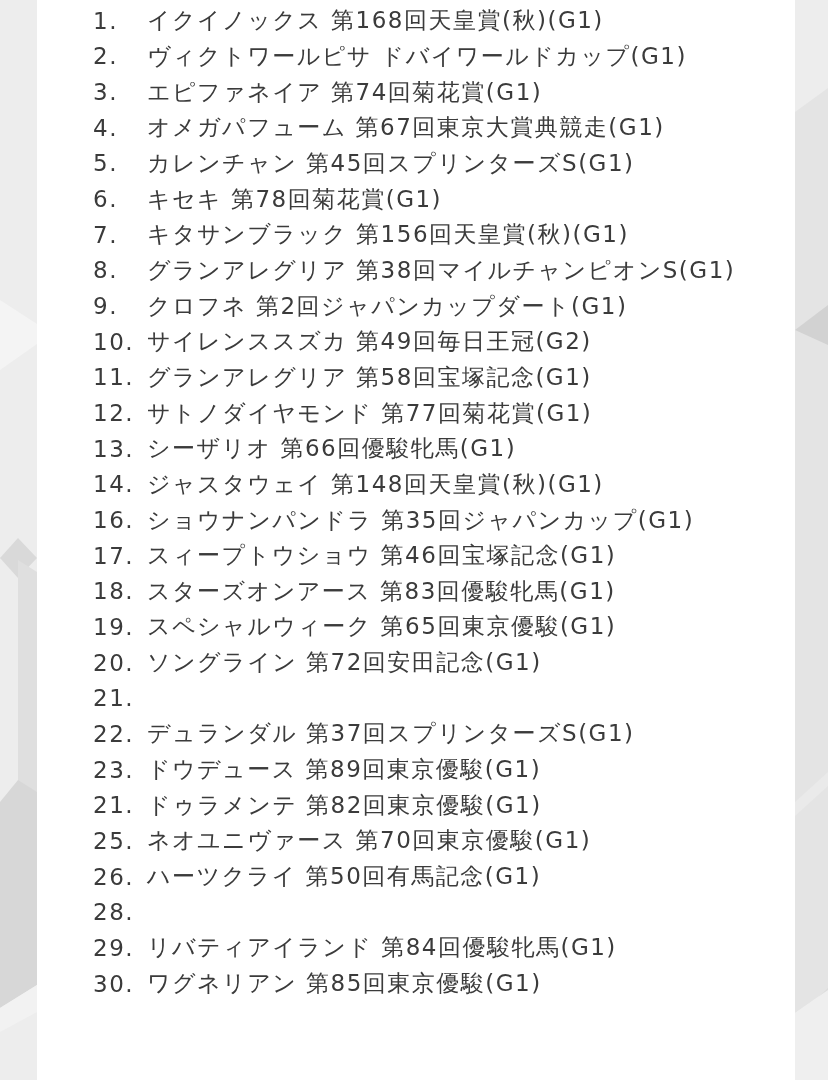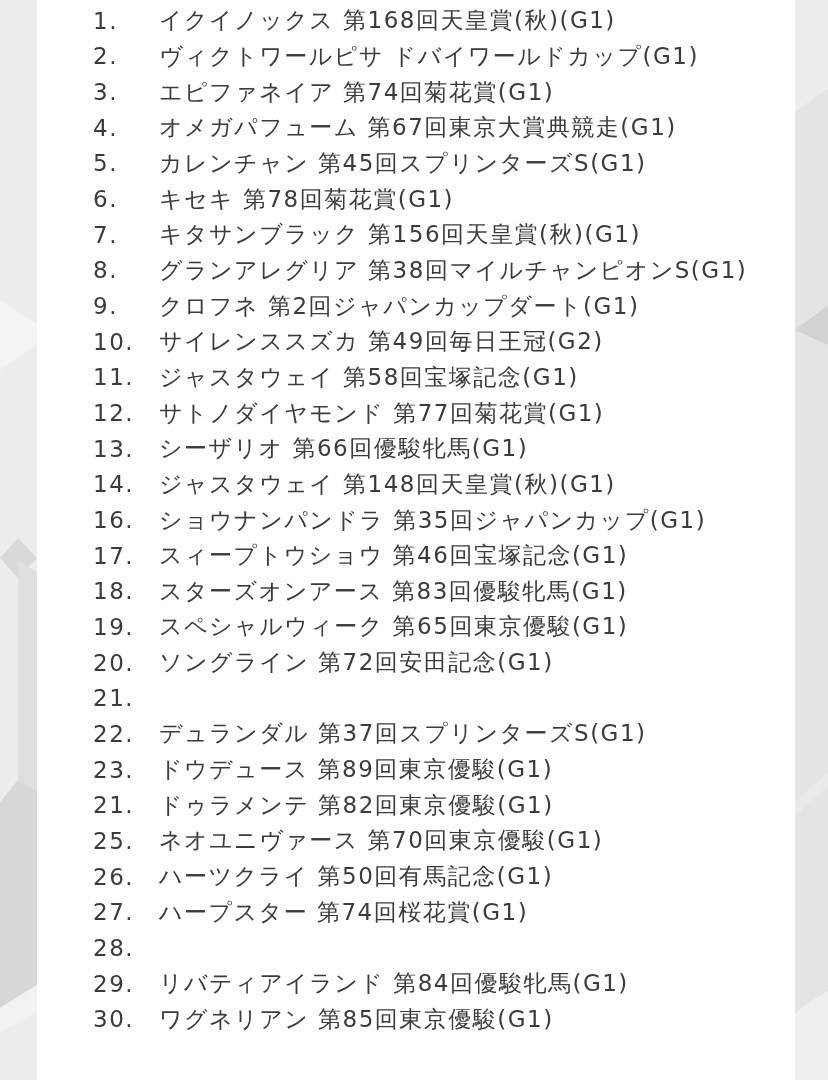--- a/index.html
+++ b/index.html
@@ -34,21 +34,21 @@
     color:#3b3b3b;
     font-size:23px;
     letter-spacing:1.5px;
   }
   .row{
     display:flex;align-items:center;
     height:35.66px;
     white-space:nowrap;
   }
   .row-num{flex:none;width:54px;}
-  .row-text{flex:none;margin-left:12px;}
+  .row-text{flex:none;}
 </style>
 </head>
 <body>
 
 <div class="page">
 
   <div class="strip strip-left">
     <div class="facet f-l-chevron"></div>
     <div class="facet f-l-diamond"></div>
     <div class="facet f-l-column"></div>
@@ -110,21 +110,21 @@
       <span class="row-text">クロフネ 第2回ジャパンカップダート(G1)</span>
     </li>
 
     <li class="row">
       <span class="row-num">10.</span>
       <span class="row-text">サイレンススズカ 第49回毎日王冠(G2)</span>
     </li>
 
     <li class="row">
       <span class="row-num">11.</span>
-      <span class="row-text">ジャスタウェイ 第58回宝塚記念(G1)</span>
+      <span class="row-text">グランアレグリア 第58回宝塚記念(G1)</span>
     </li>
 
     <li class="row">
       <span class="row-num">12.</span>
       <span class="row-text">サトノダイヤモンド 第77回菊花賞(G1)</span>
     </li>
 
     <li class="row">
       <span class="row-num">13.</span>
       <span class="row-text">シーザリオ 第66回優駿牝馬(G1)</span>
@@ -183,24 +183,20 @@
     <li class="row">
       <span class="row-num">25.</span>
       <span class="row-text">ネオユニヴァース 第70回東京優駿(G1)</span>
     </li>
 
     <li class="row">
       <span class="row-num">26.</span>
       <span class="row-text">ハーツクライ 第50回有馬記念(G1)</span>
     </li>
 
-    <li class="row">
-      <span class="row-num">27.</span>
-      <span class="row-text">ハープスター 第74回桜花賞(G1)</span>
-    </li>
 
     <li class="row">
       <span class="row-num">28.</span>
     </li>
 
     <li class="row">
       <span class="row-num">29.</span>
       <span class="row-text">リバティアイランド 第84回優駿牝馬(G1)</span>
     </li>
 

